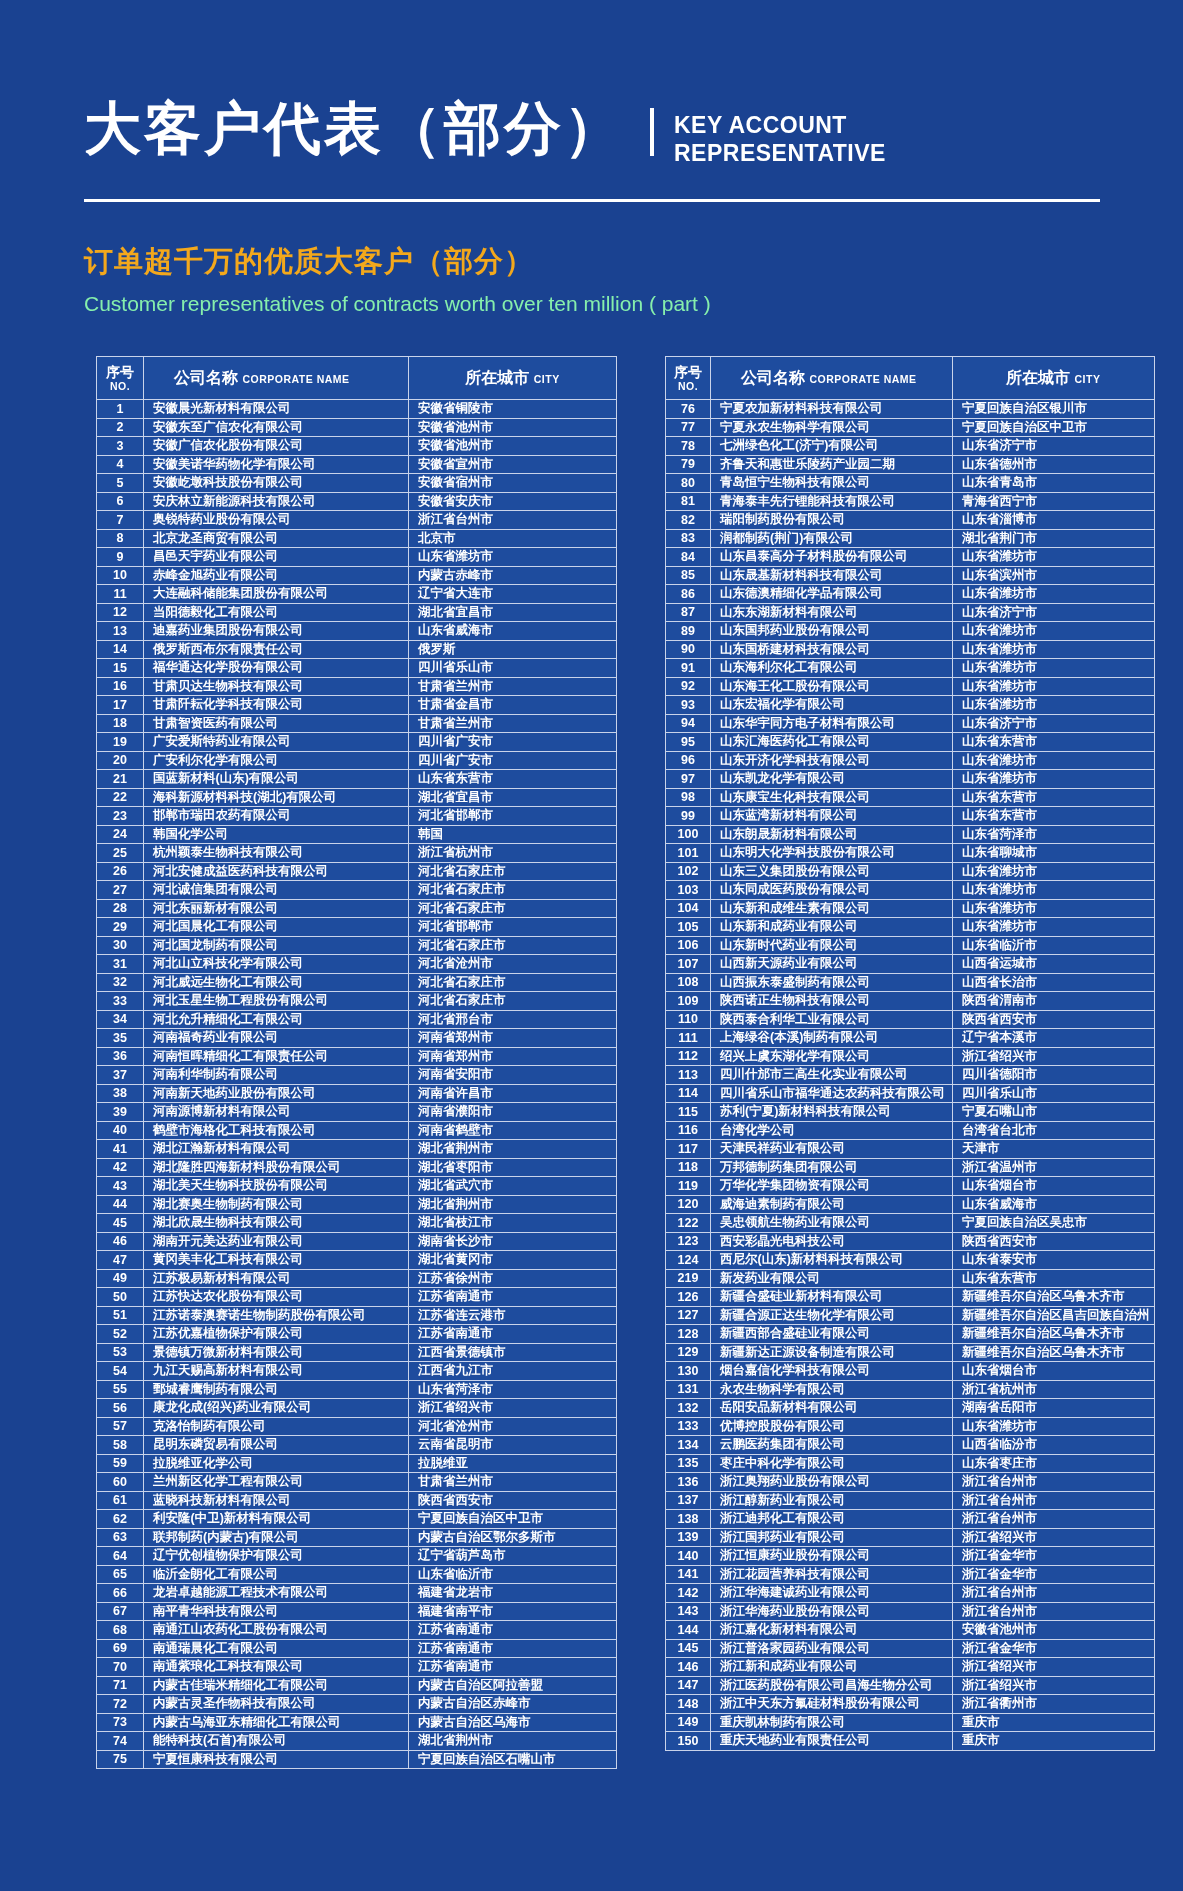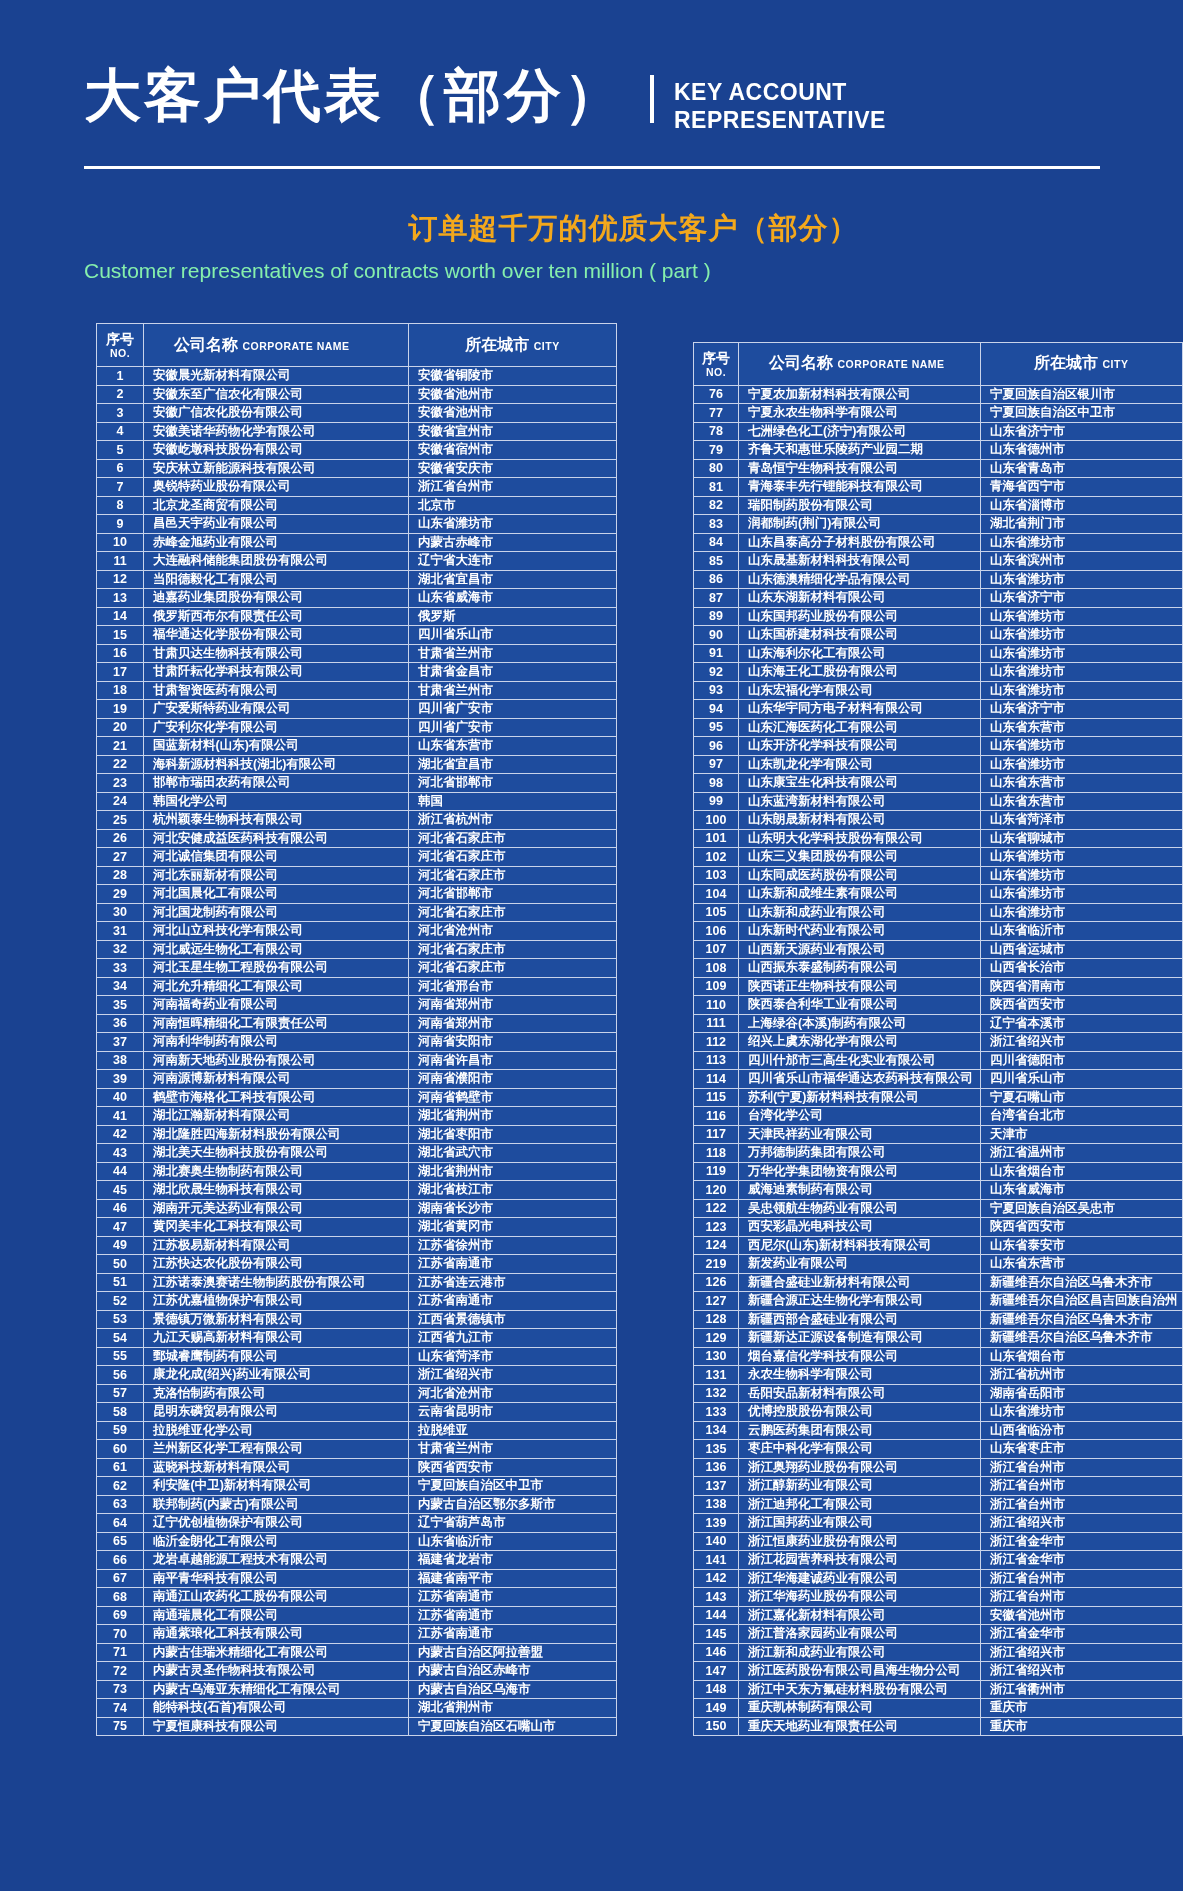--- a/index.html
+++ b/index.html
@@ -3,35 +3,35 @@
 <meta charset="utf-8">
 <style>
   html,body{margin:0;padding:0;}
   body{
     width:1183px;height:1891px;
     background:#1a4291;
     font-family:"Liberation Sans","DejaVu Sans",sans-serif;
     color:#ffffff;
     overflow:hidden;
   }
-  .content{padding:57px 0 0 84px;}
+  .content{padding:90px 0 0 84px;}
 
   
   .title-row{display:flex;align-items:center;}
   .title-cn{font-size:57px;font-weight:bold;letter-spacing:3px;line-height:1;}
   .title-divider{width:4px;height:48px;background:#ffffff;margin:6px 20px 0 26px;}
   .title-en{font-size:23px;font-weight:bold;line-height:1.2;margin-top:22px;letter-spacing:.5px;}
   .title-rule{border:none;border-top:3px solid #ffffff;width:1016px;margin:32px 0 0 0;}
 
   
-  .subtitle-cn{margin-top:40px;font-size:29px;font-weight:bold;color:#f3a81c;letter-spacing:1px;text-align:center;}
+  .subtitle-cn{margin-top:40px;font-size:29px;font-weight:bold;color:#f3a81c;letter-spacing:1px;}
   .subtitle-en{margin-top:10px;font-size:21px;color:#86efac;}
 
   
-  .tables{display:flex;margin:40px 0 0 12px;gap:76px;align-items:flex-end;}
+  .tables{display:flex;margin:40px 0 0 12px;gap:48px;align-items:flex-start;}
   table{border-collapse:collapse;table-layout:fixed;}
   th,td{border:1px solid #c9d3ea;background:#1e4c9e;overflow:hidden;white-space:nowrap;}
   th{height:38px;padding:2px 4px;vertical-align:middle;}
   td{height:17.5px;padding:0 4px;font-size:12.5px;font-weight:bold;vertical-align:middle;}
   .t-left .col-no{width:38px;}  .t-left .col-name{width:230px;} .t-left .col-city{width:194px;}
   .t-right .col-no{width:36px;} .t-right .col-name{width:207px;} .t-right .col-city{width:175px;}
   td.col-no{text-align:center;padding:0;}
   td.col-name,td.col-city{text-align:left;padding-left:9px;}
   th .h-cn{font-size:16px;font-weight:bold;}
   th .h-en{font-size:10.5px;font-weight:bold;letter-spacing:.5px;}

